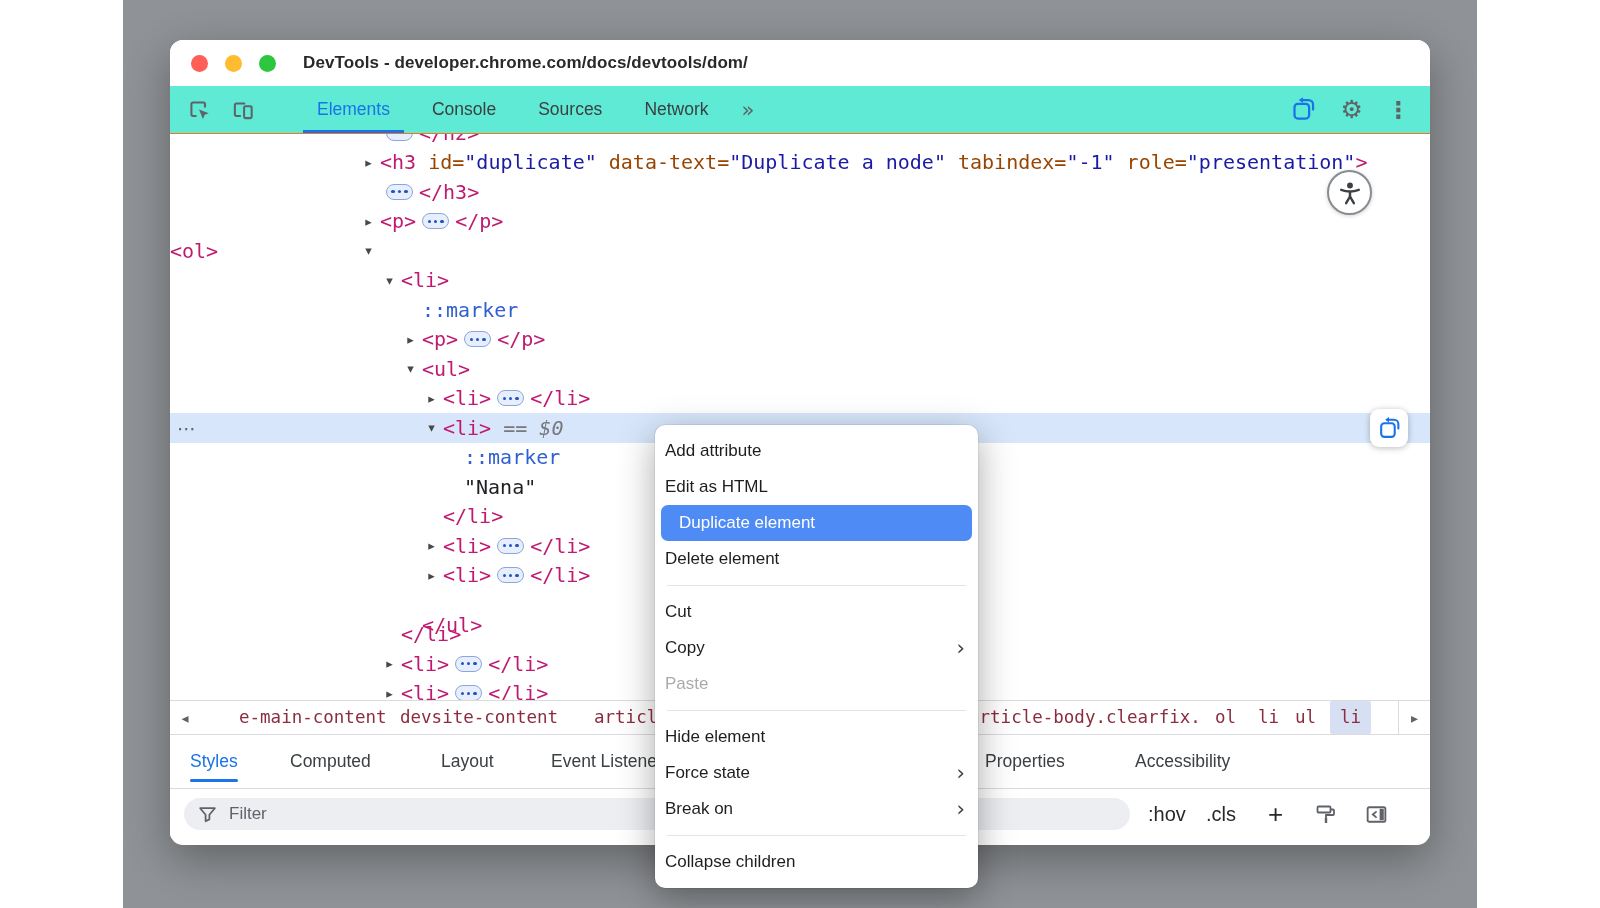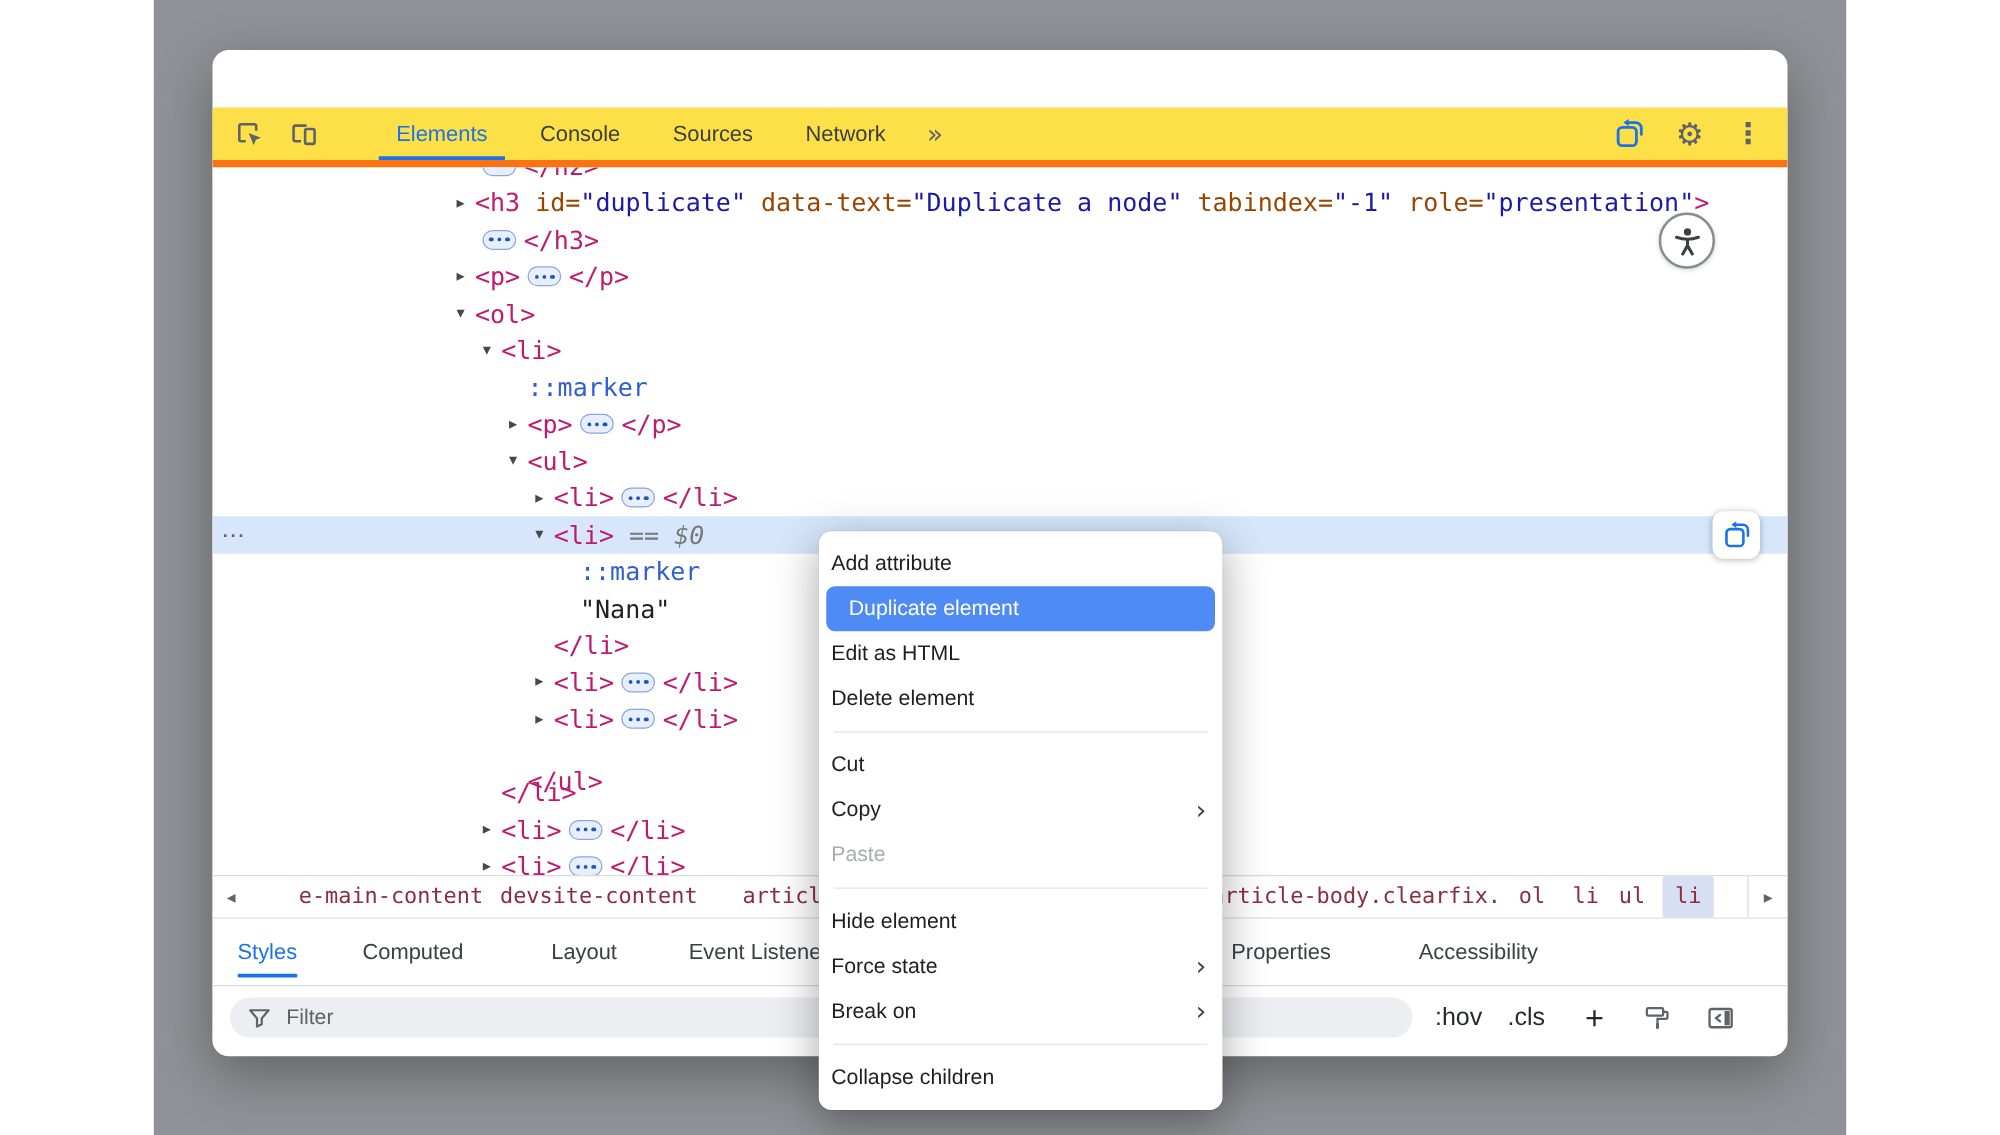--- a/index.html
+++ b/index.html
@@ -19,21 +19,21 @@
   .titlebar { position:absolute; top:0; left:0; right:0; height:46px;
     display:flex; align-items:center; background:#fff; }
   .lights { display:flex; gap:17px; margin-left:21px; }
   .light { width:17px; height:17px; border-radius:50%; }
   .light.red { background: var(--light-red,#ff5f57); }
   .light.yellow { background: var(--light-yellow,#febc2e); }
   .light.green { background: var(--light-green,#2dc63f); }
   .title { margin-left:27px; font-size:17px; font-weight:700; color:#28292b; letter-spacing:.1px; }
 
   .toolbar { position:absolute; top:46px; left:0; right:0; height:48px;
-    border-bottom:6px solid #f97316; display:flex; align-items:center; background:#fde047; }
+    border-bottom:1px solid #f97316; display:flex; align-items:center; background:#5eead4; }
   .tbicon { display:flex; align-items:center; justify-content:center; color:#5f6368; }
   .tbicon.inspect { margin-left:16px; }
   .tbicon.device { margin-left:18px; }
   .tabs { display:flex; margin-left:40px; height:100%; align-items:stretch; }
   .tab { padding:0 21px; display:flex; align-items:center; font-size:17.5px; color:#3c4043; position:relative; }
   .tab.on { color: var(--accent-blue,#1a73e8); }
   .tab.on:after { content:""; position:absolute; left:7px; right:7px; bottom:0; height:3px;
     background: var(--accent-blue,#1a73e8); }
   .more { font-size:21px; color:#5f6368; margin-left:12px; font-family:"DejaVu Sans",sans-serif; }
   .tb-right { margin-left:auto; display:flex; align-items:center; gap:24px; margin-right:20px; }
@@ -116,20 +116,28 @@
     font-family:"DejaVu Sans",sans-serif; }
   .msep { height:1px; background:#e3e4e6; margin:8px 12px; }
 </style>
 </head>
 <body>
 
 <div class="backdrop"></div>
 
 <div class="window">
 
+  <div class="titlebar">
+    <div class="lights">
+      <span class="light red"></span>
+      <span class="light yellow"></span>
+      <span class="light green"></span>
+    </div>
+    <div class="title">DevTools - developer.chrome.com/docs/devtools/dom/</div>
+  </div>
 
   <div class="toolbar">
     <span class="tbicon inspect">
       <svg viewBox="0 0 24 24" width="26" height="26">
         <path d="M17.5 9 V6.5 A1.5 1.5 0 0 0 16 5 H6.5 A1.5 1.5 0 0 0 5 6.5 V16 A1.5 1.5 0 0 0 6.5 17.5 H9" fill="none" stroke="currentColor" stroke-width="1.9" stroke-linecap="round"></path>
         <path d="M12 11.5 L21 15 17.3 16.4 15.6 20.4 Z" fill="currentColor"></path>
       </svg>
     </span>
     <span class="tbicon device">
       <svg viewBox="0 0 24 24" width="26" height="26">
@@ -167,21 +175,21 @@
       </div>
       <div class="trow" style="top: 43px;">
         <span class="tcontent" style="padding-left: 210px;"><span class="pill"><i></i><i></i><i></i></span><span class="sg-tag">&lt;/h3&gt;</span></span>
       </div>
       <div class="trow" style="top: 72.5px;">
         <span class="arrow" style="left: 190px;">▸</span>
         <span class="tcontent" style="padding-left: 210px;"><span class="sg-tag">&lt;p&gt;</span><span class="pill"><i></i><i></i><i></i></span><span class="sg-tag">&lt;/p&gt;</span></span>
       </div>
       <div class="trow" style="top: 102px;">
         <span class="arrow" style="left: 190px;">▾</span>
-        <span class="tcontent" style="padding-left: 210px;"><span class="sg-tag">&lt;ol&gt;</span></span>
+        <span class="tcontent" style=""><span class="sg-tag">&lt;ol&gt;</span></span>
       </div>
       <div class="trow" style="top: 131.5px;">
         <span class="arrow" style="left: 211px;">▾</span>
         <span class="tcontent" style="padding-left: 231px;"><span class="sg-tag">&lt;li&gt;</span></span>
       </div>
       <div class="trow" style="top: 161px;">
         <span class="tcontent" style="padding-left: 252px;"><span class="sg-pseudo">::marker</span></span>
       </div>
       <div class="trow" style="top: 190.5px;">
         <span class="arrow" style="left: 232px;">▸</span>
@@ -301,27 +309,27 @@
       </svg>
     </span>
   </div>
 
 </div>
 
 <div class="menu" id="ctx-menu">
     <div class="mi">
       <span>Add attribute</span>
     </div>
+    <div class="mi">
+      <span>Edit as HTML</span>
+    </div>
     <div class="mi hl">
       <span>Duplicate element</span>
     </div>
     <div class="mi">
-      <span>Edit as HTML</span>
-    </div>
-    <div class="mi">
       <span>Delete element</span>
     </div>
     <div class="msep"></div>
     <div class="mi">
       <span>Cut</span>
     </div>
     <div class="mi">
       <span>Copy</span>
       <span class="chev">›</span>
     </div>

